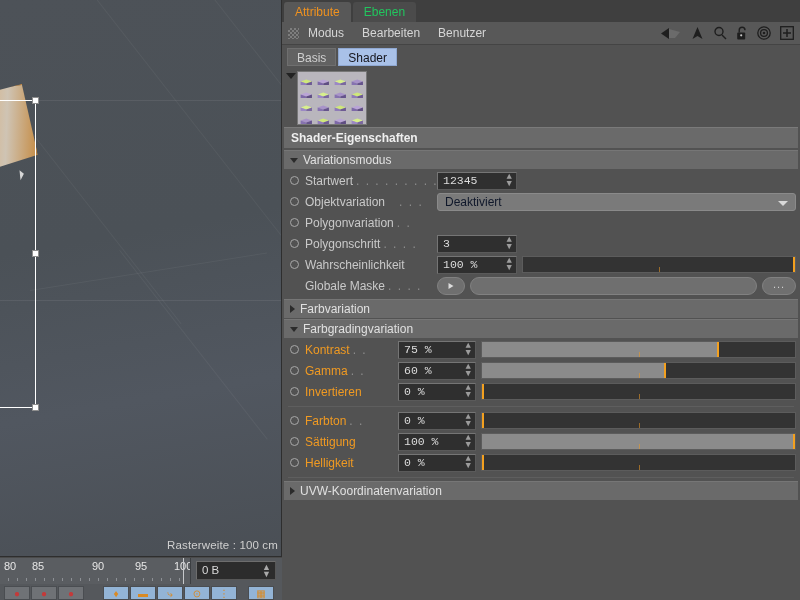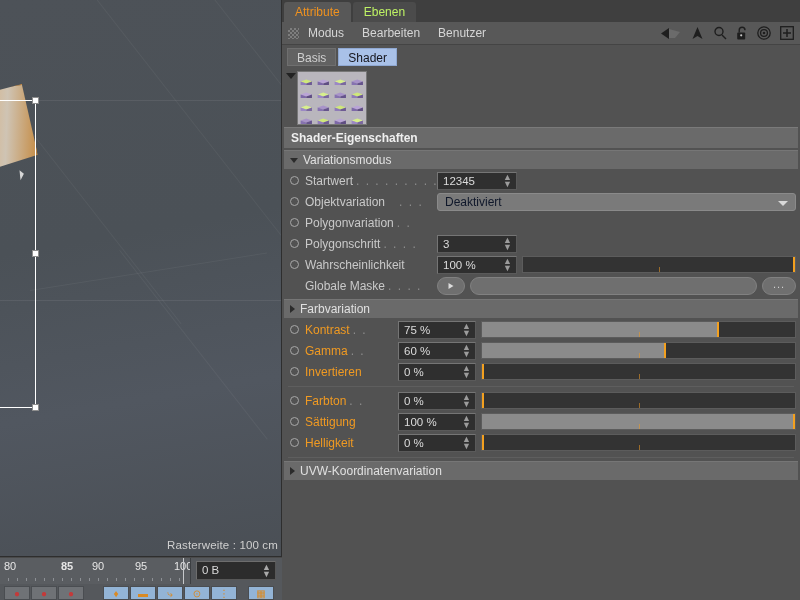--- a/index.html
+++ b/index.html
@@ -195,21 +195,21 @@
     background: #3f3f3f;
     display: flex;
     align-items: flex-end;
     padding-left: 2px;
   }
   .am-tab {
     height: 20px;
     padding: 0 11px;
     font-size: 12px;
     line-height: 20px;
-    color: #bef264;
+    color: #22c55e;
     background: #4b4b4b;
     border-top-left-radius: 3px;
     border-top-right-radius: 3px;
     margin-right: 2px;
   }
   .am-tab.active {
     background: #585858;
     color: #f0921f;
   }
   
@@ -421,20 +421,21 @@
     border-top: 1px solid #757575;
     border-left: 1px solid #757575;
     border-right: 1px solid #5a5a5a;
     border-bottom: 1px solid #5a5a5a;
     box-sizing: border-box;
     color: #dcdcdc;
     font-size: 11.5px;
     line-height: 16px;
     padding-left: 5px;
     flex: 0 0 auto;
+    font-family: Liberation Mono, monospace;
   }
   .numfield .spin {
     position: absolute;
     right: 4px; top: 1px;
     color: #9c9c9c;
     font-size: 9px;
     line-height: 7px;
   }
   
   .dropdown {
@@ -557,21 +558,21 @@
     <div id="cursor-arrow"></div>
 
     <div id="raster-info">Rasterweite : 100 cm</div>
   </div>
   <div id="viewport-border-r"></div>
   <div id="viewport-border-b"></div>
 
   <div id="timeline">
     <div id="tl-ruler">
       <div class="tl-label" style="left:4px;">80</div>
-      <div class="tl-label" style="left:61px;font-weight:bold;">85</div>
+      <div class="tl-label" style="left:32px;">85</div>
       <div class="tl-label" style="left:92px;">90</div>
       <div class="tl-label" style="left:135px;">95</div>
       <div class="tl-label" style="left:174px;">100</div>
       <div class="tl-tick" style="left:8px;"></div>
       <div class="tl-tick" style="left:17px;"></div>
       <div class="tl-tick" style="left:26px;"></div>
       <div class="tl-tick" style="left:35px;"></div>
       <div class="tl-tick" style="left:44px;"></div>
       <div class="tl-tick" style="left:53px;"></div>
       <div class="tl-tick" style="left:62px;"></div>
@@ -889,20 +890,24 @@
       </span>
       <span class="rnd-field"></span>
       <span class="rnd-btn dots">...</span>
     </div>
 
     <div class="sec-group" style="margin-top:3px;">
       <span class="tri closed"></span>
       <span>Farbvariation</span>
     </div>
 
+    <div class="sec-group">
+      <span class="tri open"></span>
+      <span>Farbgradingvariation</span>
+    </div>
 
     <div class="row">
       <span class="kdot"></span>
       <span class="labelcell" style="width:93px;">
         <span class="lbl orange">Kontrast</span>
         <span class="leader">. .</span>
       </span>
       <span class="numfield" style="width:78px;">
         <span>75 %</span>
         <span class="spin">▲<br>▼</span>

